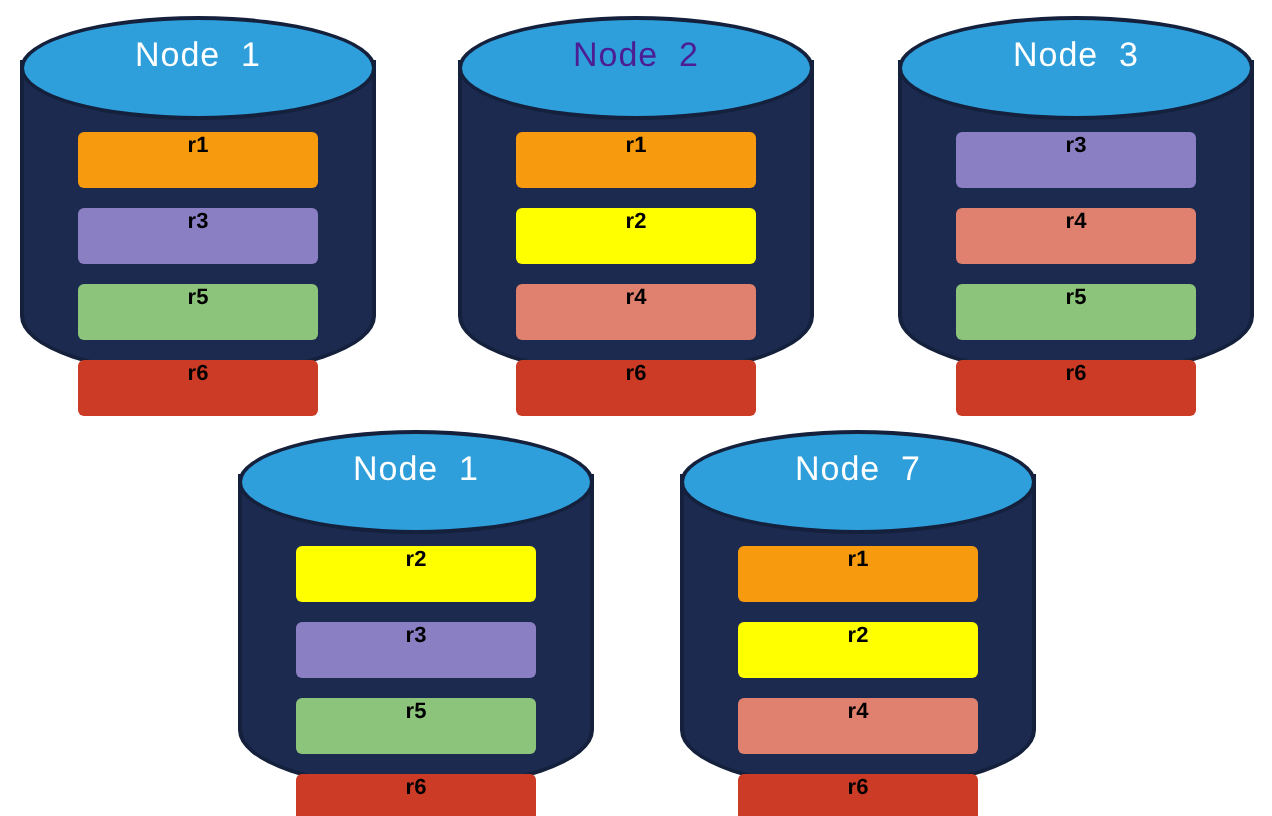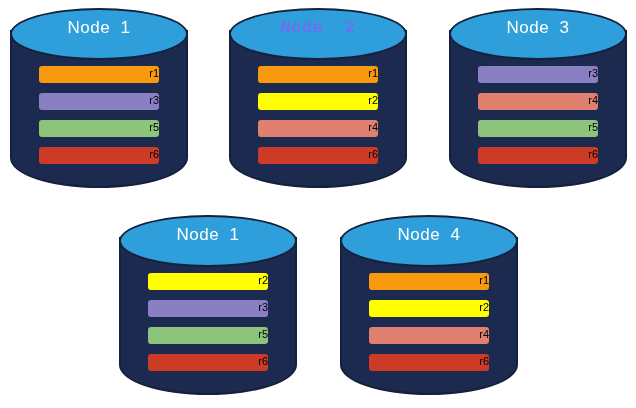--- a/index.html
+++ b/index.html
@@ -75,25 +75,25 @@
     width: 178px;
     z-index: 3;
     display: flex;
     flex-direction: column;
     align-items: center;
     gap: 10px;
   }
 
   .replica {
     width: 120px;
-    height: 17px;
+    height: 28px;
     line-height: 15px;
-    text-align: right;
+    text-align: center;
     font-size: 11px;
-    font-weight: normal;
+    font-weight: bold;
     color: #000000;
     border-radius: 3px;
     font-family: "Liberation Sans", sans-serif;
   }
 </style>
 </head>
 <body style="background: rgb(255, 255, 255);">
 
 <div id="diagram" style="width: 636px; height: 408px;">
     <div class="node" style="left: 10px; top: 8px;">
@@ -103,21 +103,21 @@
       <div class="replicas">
         <div class="replica" style="background: rgb(248, 154, 14); color: rgb(0, 0, 0);">r1</div>
         <div class="replica" style="background: rgb(139, 127, 196); color: rgb(0, 0, 0);">r3</div>
         <div class="replica" style="background: rgb(140, 196, 124); color: rgb(0, 0, 0);">r5</div>
         <div class="replica" style="background: rgb(204, 59, 38); color: rgb(0, 0, 0);">r6</div>
       </div>
     </div>
     <div class="node" style="left: 229px; top: 8px;">
       <div class="cyl-body" style="background: rgb(27, 42, 78); border-color: rgb(20, 32, 60);"></div>
       <div class="cyl-top" style="background: rgb(46, 159, 219); border-color: rgb(20, 32, 60);"></div>
-      <div class="node-label" style="color: #8b5cf6; font-family: Liberation Mono, monospace;">Node  2</div>
+      <div class="node-label" style="color: #4c1d95;">Node  2</div>
       <div class="replicas">
         <div class="replica" style="background: rgb(248, 154, 14); color: rgb(0, 0, 0);">r1</div>
         <div class="replica" style="background: rgb(255, 255, 0); color: rgb(0, 0, 0);">r2</div>
         <div class="replica" style="background: rgb(224, 128, 110); color: rgb(0, 0, 0);">r4</div>
         <div class="replica" style="background: rgb(204, 59, 38); color: rgb(0, 0, 0);">r6</div>
       </div>
     </div>
     <div class="node" style="left: 449px; top: 8px;">
       <div class="cyl-body" style="background: rgb(27, 42, 78); border-color: rgb(20, 32, 60);"></div>
       <div class="cyl-top" style="background: rgb(46, 159, 219); border-color: rgb(20, 32, 60);"></div>
@@ -136,21 +136,21 @@
       <div class="replicas">
         <div class="replica" style="background: rgb(255, 255, 0); color: rgb(0, 0, 0);">r2</div>
         <div class="replica" style="background: rgb(139, 127, 196); color: rgb(0, 0, 0);">r3</div>
         <div class="replica" style="background: rgb(140, 196, 124); color: rgb(0, 0, 0);">r5</div>
         <div class="replica" style="background: rgb(204, 59, 38); color: rgb(0, 0, 0);">r6</div>
       </div>
     </div>
     <div class="node" style="left: 340px; top: 215px;">
       <div class="cyl-body" style="background: rgb(27, 42, 78); border-color: rgb(20, 32, 60);"></div>
       <div class="cyl-top" style="background: rgb(46, 159, 219); border-color: rgb(20, 32, 60);"></div>
-      <div class="node-label" style="color: rgb(255, 255, 255);">Node  4</div>
+      <div class="node-label" style="color: rgb(255, 255, 255);">Node  7</div>
       <div class="replicas">
         <div class="replica" style="background: rgb(248, 154, 14); color: rgb(0, 0, 0);">r1</div>
         <div class="replica" style="background: rgb(255, 255, 0); color: rgb(0, 0, 0);">r2</div>
         <div class="replica" style="background: rgb(224, 128, 110); color: rgb(0, 0, 0);">r4</div>
         <div class="replica" style="background: rgb(204, 59, 38); color: rgb(0, 0, 0);">r6</div>
       </div>
     </div>
   </div>
 
 </body></html>

